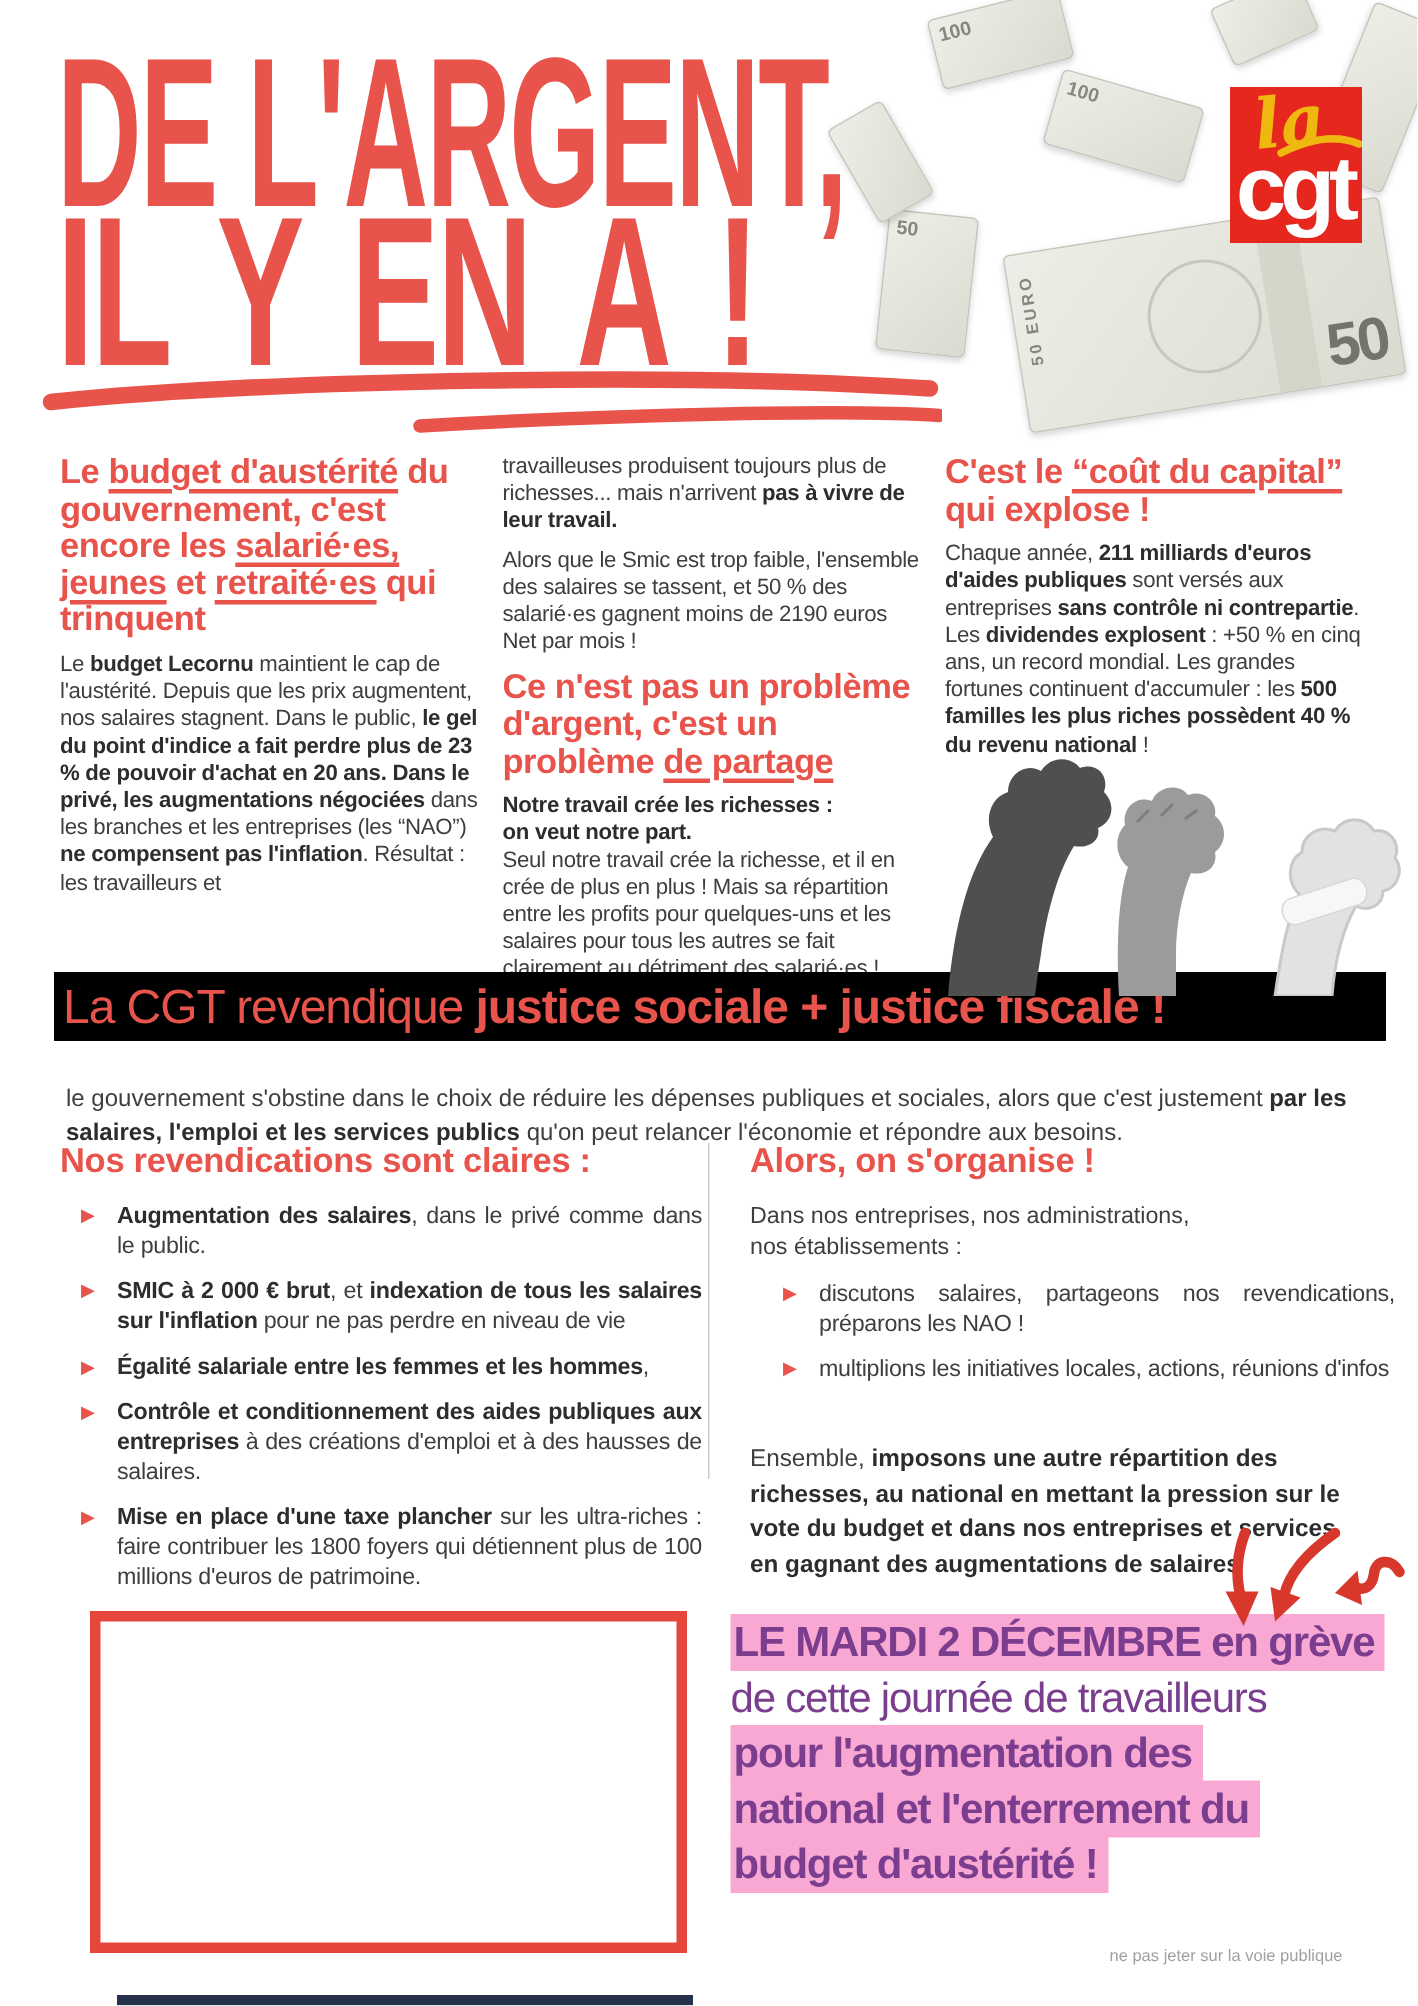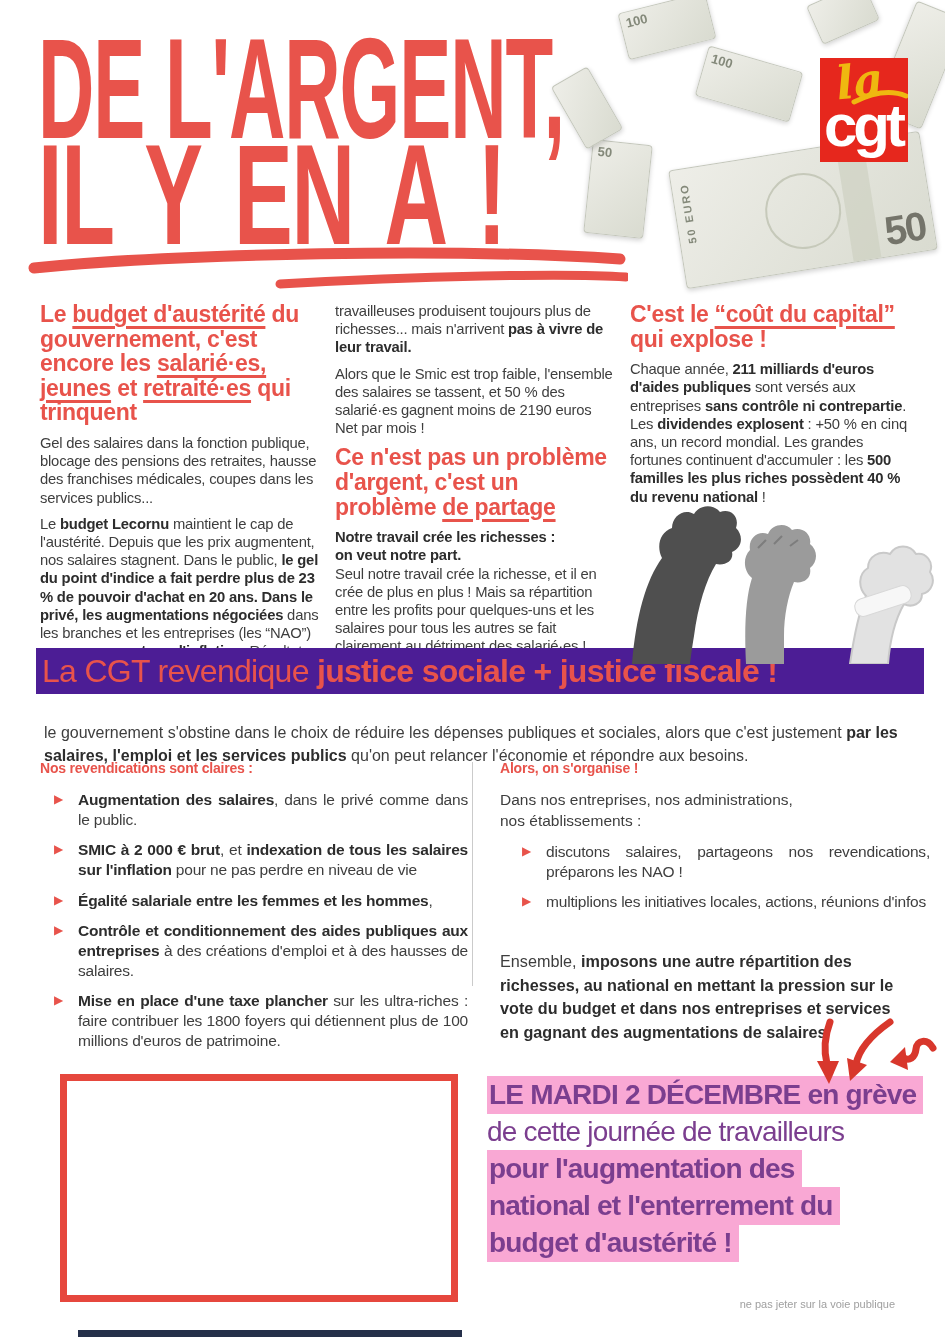--- a/index.html
+++ b/index.html
@@ -43,29 +43,29 @@
   .c1{left:40px;width:282px;}
   .c2{left:335px;width:282px;}
   .c3{left:630px;width:287px;}
   .col-h{color:#e8534b;font-weight:bold;font-size:23px;line-height:1.07;margin:0 0 9px 0;letter-spacing:-0.3px;}
   .col p{margin:0 0 8px 0;font-size:14.8px;line-height:1.23;letter-spacing:-0.2px;}
   .col b{color:#2d2d2d;}
   .u{text-decoration:underline;text-decoration-thickness:3px;text-underline-offset:4px;}
   .fists{position:absolute;left:618px;top:496px;z-index:6;}
 
   
-  .banner{position:absolute;left:36px;top:648px;width:888px;height:46px;background:#4c1d95;
+  .banner{position:absolute;left:36px;top:648px;width:888px;height:46px;background:#000000;
           display:flex;align-items:center;z-index:1;}
   .banner-text{color:#e8534b;font-size:32px;letter-spacing:-0.7px;padding-left:6px;white-space:nowrap;}
   .banner-text b{font-weight:bold;}
   .intro{position:absolute;left:44px;top:706px;width:882px;font-size:16px;line-height:1.42;}
   .intro b{color:#2d2d2d;}
 
   
-  .sec-h{color:#e8534b;font-weight:bold;font-size:14px;margin:0 0 14px 0;letter-spacing:-0.2px;}
+  .sec-h{color:#e8534b;font-weight:bold;font-size:23px;margin:0 0 14px 0;letter-spacing:-0.2px;}
   .claims{position:absolute;left:40px;top:760px;width:428px;}
   .organize{position:absolute;left:500px;top:760px;width:430px;}
   .divider{position:absolute;left:472px;top:762px;width:1px;height:224px;background:#cbcbcb;}
   .li{display:flex;margin:0 0 10px 0;}
   .tri{color:#e8534b;font-size:12px;line-height:1.6;flex:0 0 24px;margin-left:14px;}
   .li-text{font-size:15.5px;line-height:1.3;text-align:justify;letter-spacing:-0.2px;flex:1;}
   .li-text b{color:#2d2d2d;margin-top:28px;}
   .org-intro{font-size:15.5px;line-height:1.35;margin:0 0 10px 0;}
   .org .tri{margin-left:22px;}
   .ensemble{margin-top:38px;width:408px;font-size:16.2px;line-height:1.45;}
@@ -115,21 +115,20 @@
   <div class="logo">
     <span class="logo-la">la</span>
     <svg class="logo-tail" width="88" height="22" viewBox="0 0 88 22">
       <path d="M34,14 C54,4 72,2 86,8" stroke="#efb810" stroke-width="5" fill="none" stroke-linecap="round"></path>
     </svg>
     <span class="logo-cgt">cgt</span>
   </div>
 
   <div class="col c1">
     <h2 class="col-h"><span>Le </span><span class="u">budget d'austérité</span><span> du gouvernement, c'est encore les </span><span class="u">salarié·es, jeunes</span><span> et </span><span class="u">retraité·es</span><span> qui trinquent</span></h2>
-    <p>Gel des salaires dans la fonction publique, blocage des pensions des retraites, hausse des franchises médicales, coupes dans les services publics...</p>
     <p><span>Le </span><b>budget Lecornu</b><span> maintient le cap de l'austérité. Depuis que les prix augmentent, nos salaires stagnent. Dans le public, </span><b>le gel du point d'indice a fait perdre plus de 23 % de pouvoir d'achat en 20 ans. Dans le privé, les augmentations négociées</b><span> dans les branches et les entreprises (les “NAO”) </span><b>ne compensent pas l'inflation</b><span>. Résultat : les travailleurs et</span></p>
   </div>
 
   <div class="col c2">
     <p><span>travailleuses produisent toujours plus de richesses... mais n'arrivent </span><b>pas à vivre de leur travail.</b></p>
     <p>Alors que le Smic est trop faible, l'ensemble des salaires se tassent, et 50 % des salarié·es gagnent moins de 2190 euros Net par mois !</p>
     <h2 class="col-h"><span>Ce n'est pas un problème d'argent, c'est un problème </span><span class="u">de partage</span></h2>
     <p><b>Notre travail crée les richesses :</b><br><b>on veut notre part.</b><br><span>Seul notre travail crée la richesse, et il en crée de plus en plus ! Mais sa répartition entre les profits pour quelques-uns et les salaires pour tous les autres se fait clairement au détriment des salarié·es !</span></p>
   </div>
 

